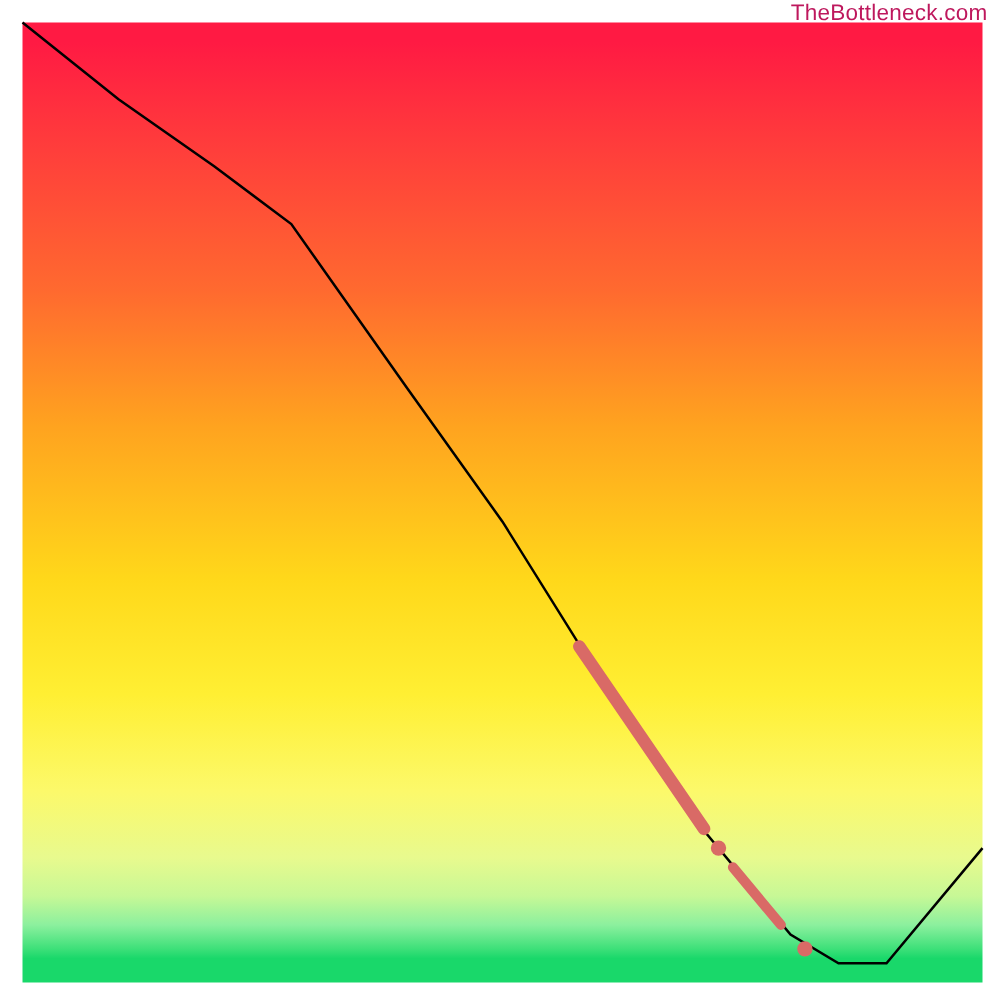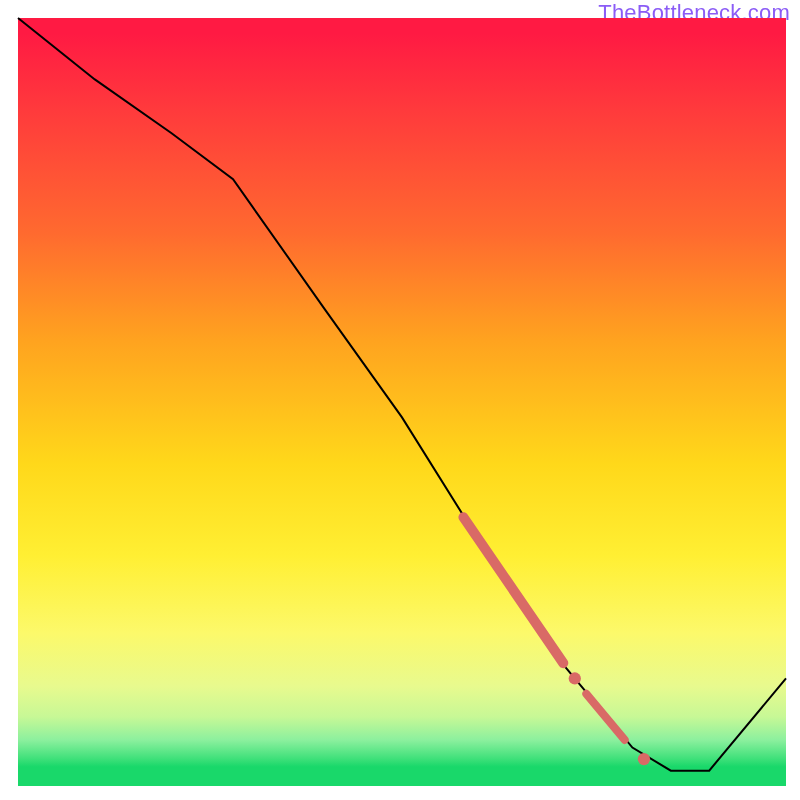--- a/index.html
+++ b/index.html
@@ -38,22 +38,22 @@
       #8cf09e 94%,
       #3de079 96.5%,
       #19d86a 97.5%,
       #19d86a 100%
     );
   }
   .watermark {
     position: absolute;
     top: 0px;
     right: 10px;
-    color: #8b5cf6;
-    font-size: 22px;
+    color: #be185d;
+    font-size: 18px;
     font-weight: 500;
     letter-spacing: 0.2px;
   }
   svg.curve {
     position: absolute;
     left: 0;
     top: 0;
     width: 768px;
     height: 768px;
     overflow: visible;

